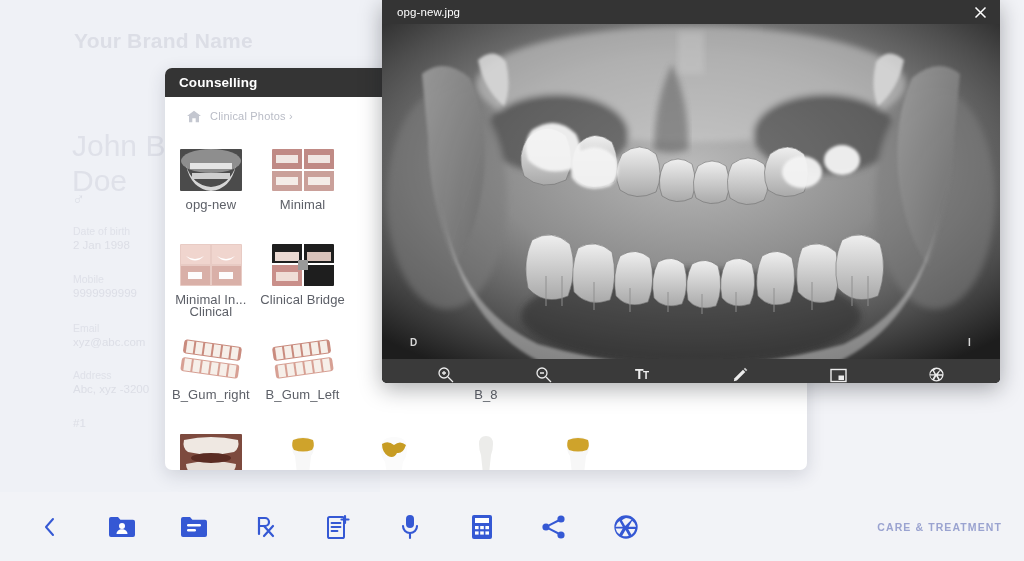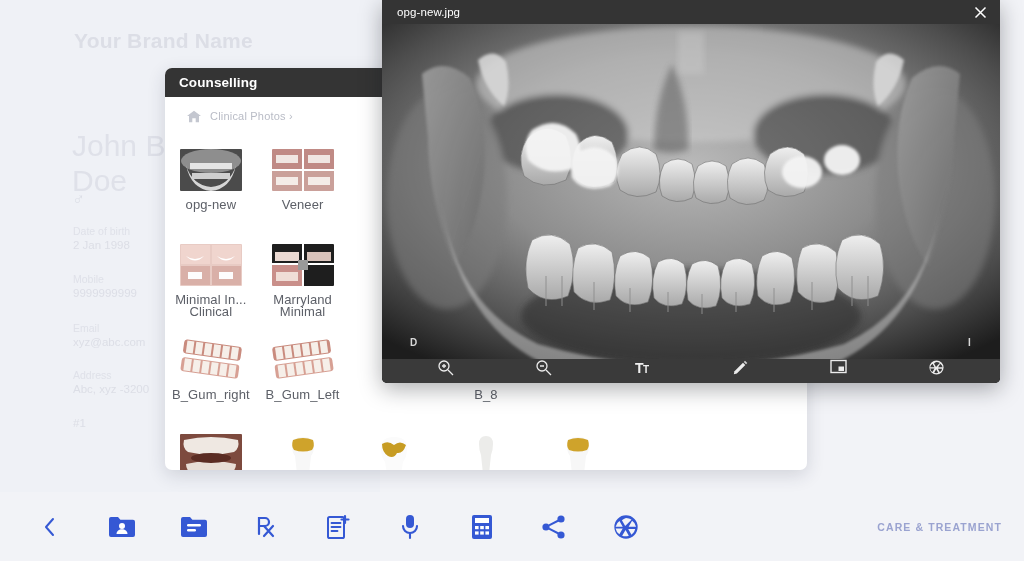--- a/index.html
+++ b/index.html
@@ -119,21 +119,21 @@
   .viewer-body {
     position: relative; height: 335px; background: #0a0a0a; overflow: hidden;
   }
   .viewer-body svg { display: block; width: 100%; height: 100%; }
   .viewer-toolbar {
     height: 24px; background: #3a3a3a;
     display: flex; align-items: center; justify-content: space-around;
     padding: 0 14px;
   }
   .tool-btn {
-    width: 44px; height: 24px; display: flex; align-items: flex-start; justify-content: center;
+    width: 44px; height: 24px; display: flex; align-items: flex-end; justify-content: center;
     color: #efefef;
   }
   .tool-btn svg { display: block; }
   .tool-btn .tt { font-size: 14px; font-weight: bold; letter-spacing: -.5px; line-height: 1; }
   .tool-btn .tt small { font-size: 10px; }
 </style>
 </head>
 <body>
 
 <div id="app">
@@ -197,21 +197,21 @@
               <rect width="30" height="20" fill="#c08a85"></rect>
               <rect x="32" width="30" height="20" fill="#c08a85"></rect>
               <rect y="22" width="30" height="20" fill="#caa09a"></rect>
               <rect x="32" y="22" width="30" height="20" fill="#caa09a"></rect>
               <rect x="4" y="6" width="22" height="8" fill="#f0e6e2"></rect>
               <rect x="36" y="6" width="22" height="8" fill="#f0e6e2"></rect>
               <rect x="4" y="28" width="22" height="8" fill="#f4ece8"></rect>
               <rect x="36" y="28" width="22" height="8" fill="#f4ece8"></rect>
             </svg>
           </div>
-          <div class="thumb-label">Veneer</div>
+          <div class="thumb-label">Minimal</div>
         </div>
         <div class="thumb-cell">
           <div class="thumb-img">
             <svg width="22" height="42" viewBox="0 0 22 42">
               <rect width="22" height="42" fill="#efe3d6"></rect>
               <rect x="4" y="6" width="14" height="8" fill="#2a2a2a"></rect>
               <rect x="4" y="18" width="14" height="8" fill="#2a2a2a"></rect>
             </svg>
           </div>
           <div class="thumb-label"></div>
@@ -254,21 +254,21 @@
               <rect width="30" height="19" fill="#1e1e1e"></rect>
               <rect x="32" width="30" height="19" fill="#1e1e1e"></rect>
               <rect y="21" width="30" height="21" fill="#c98f8a"></rect>
               <rect x="32" y="21" width="30" height="21" fill="#1e1e1e"></rect>
               <rect x="3" y="8" width="24" height="9" fill="#ead9d2"></rect>
               <rect x="35" y="8" width="24" height="9" fill="#d9c3bb"></rect>
               <rect x="4" y="28" width="22" height="9" fill="#f0ddd6"></rect>
               <rect x="26" y="16" width="10" height="10" fill="#9a9a9a"></rect>
             </svg>
           </div>
-          <div class="thumb-label">Marryland Minimal</div>
+          <div class="thumb-label">Clinical Bridge</div>
         </div>
         <div class="thumb-cell">
           <div class="thumb-img">
             <svg width="24" height="34" viewBox="0 0 24 34">
               <rect width="24" height="34" fill="#1a1a1a"></rect>
               <ellipse cx="12" cy="17" rx="8" ry="12" fill="#6a6a6a"></ellipse>
             </svg>
           </div>
           <div class="thumb-label"></div>
         </div>

